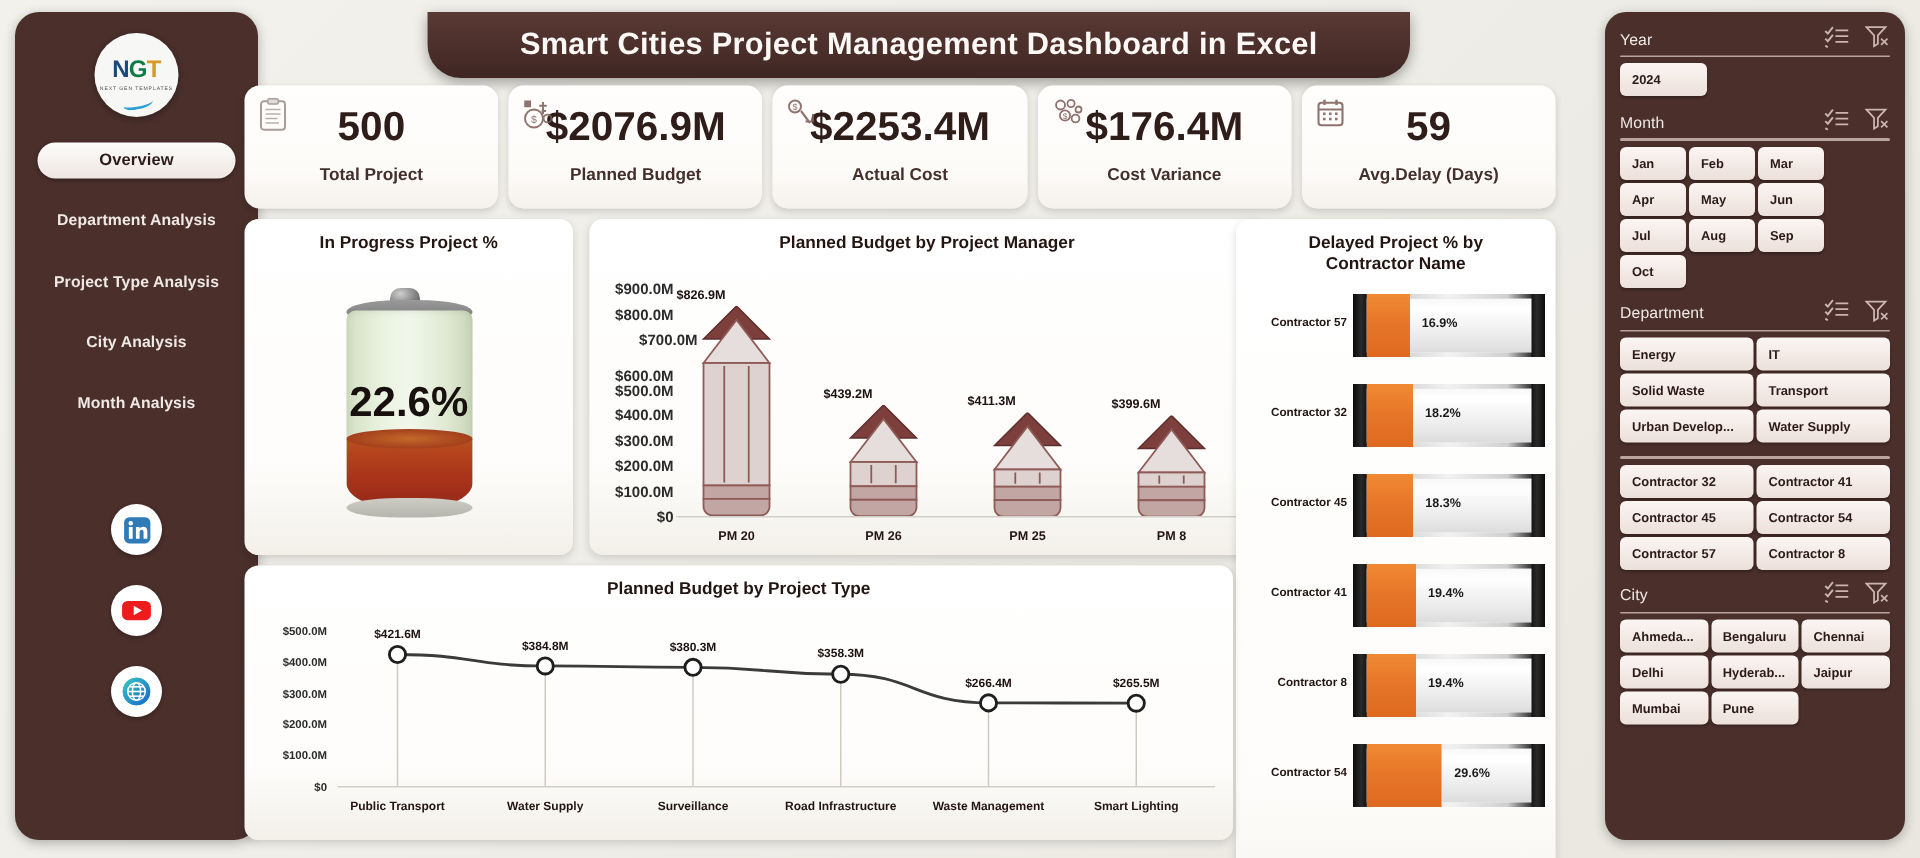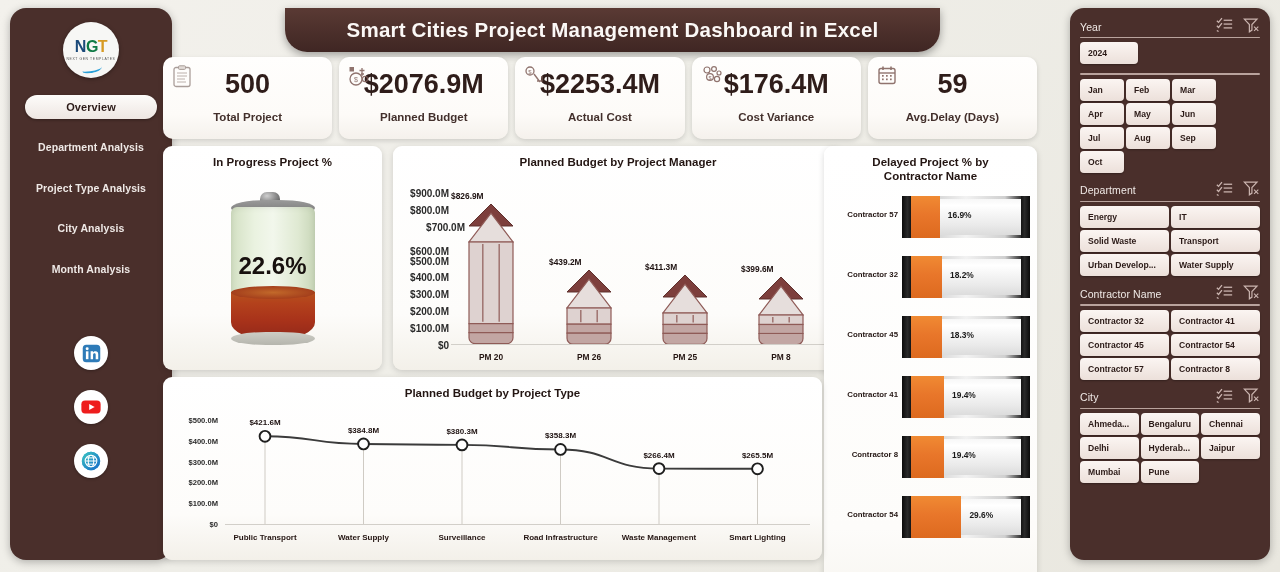--- a/index.html
+++ b/index.html
@@ -143,21 +143,21 @@
     background: radial-gradient(ellipse at 50% 50%, #c2692a, #a23c1b 75%);
     border-radius: 50%;
   }
   .bat-bottom {
     position:absolute; left:4px; top:140px; width:84px; height:13px;
     background: linear-gradient(180deg,#cdcdc6,#b5b5ad);
     border-radius: 50%/60%;
   }
   .bat-value {
     position:absolute; left:0; top:60px; width:92px; text-align:center;
-    font-size:24px; font-weight:bold; color:#17100e; z-index:5;
+    font-size:28px; font-weight:bold; color:#17100e; z-index:5;
   }
 
   
   .pc-plot { position:absolute; left:0; top:26px; width:450px; height:198px; }
   .pc-ylab {
     position:absolute; right:0; text-align:right; width:56px;
     font-size:10px; font-weight:bold; color:#2b2b2b; transform:translateY(-4px);
   }
   .pc-axis { position:absolute; left:58px; right:10px; height:1px; background:#d2cfc9; }
   .pc-cat { position:absolute; width:80px; text-align:center; font-size:8.4px; font-weight:bold; color:#241512; }
@@ -546,20 +546,42 @@
                 <line x1="18" y1="11" x2="13" y2="16"></line>
               </g>
             </svg></span>
         </div>
         <div class="sl-rule"></div>
         <div class="sl-items cols1">
           <div class="sl-item">2024</div>
         </div>
       </div>
       <div class="sl-group">
+        <div class="sl-head">
+          <span class="sl-title">Month</span>
+          <span style="margin-right:10px;"><svg width="17" height="15" viewBox="0 0 20 17">
+              <g stroke="#cbb5b0" stroke-width="1.5" fill="none">
+                <path d="M1 4l2 2 4-5"></path>
+                <path d="M1 10l2 2 4-5"></path>
+                <path d="M1 15.5l2 1.2"></path>
+              </g>
+              <g stroke="#cbb5b0" stroke-width="1.5">
+                <line x1="9" y1="3.5" x2="19" y2="3.5"></line>
+                <line x1="9" y1="8" x2="19" y2="8"></line>
+                <line x1="9" y1="12.5" x2="19" y2="12.5"></line>
+              </g>
+            </svg></span>
+          <span><svg width="17" height="16" viewBox="0 0 20 18">
+              <path d="M1.5 2h15l-6 6.5V15l-3 2V8.5z" fill="none" stroke="#cbb5b0" stroke-width="1.4"></path>
+              <g stroke="#cbb5b0" stroke-width="1.3">
+                <line x1="13" y1="11" x2="18" y2="16"></line>
+                <line x1="18" y1="11" x2="13" y2="16"></line>
+              </g>
+            </svg></span>
+        </div>
         <div class="sl-rule"></div>
         <div class="sl-items cols4">
           <div class="sl-item">Jan</div>
           <div class="sl-item">Feb</div>
           <div class="sl-item">Mar</div>
           <div class="sl-item">Apr</div>
           <div class="sl-item">May</div>
           <div class="sl-item">Jun</div>
           <div class="sl-item">Jul</div>
           <div class="sl-item">Aug</div>
@@ -594,42 +616,20 @@
         <div class="sl-items cols2">
           <div class="sl-item">Energy</div>
           <div class="sl-item">IT</div>
           <div class="sl-item">Solid Waste</div>
           <div class="sl-item">Transport</div>
           <div class="sl-item">Urban Develop...</div>
           <div class="sl-item">Water Supply</div>
         </div>
       </div>
       <div class="sl-group">
-        <div class="sl-head">
-          <span class="sl-title">Contractor Name</span>
-          <span style="margin-right:10px;"><svg width="17" height="15" viewBox="0 0 20 17">
-              <g stroke="#cbb5b0" stroke-width="1.5" fill="none">
-                <path d="M1 4l2 2 4-5"></path>
-                <path d="M1 10l2 2 4-5"></path>
-                <path d="M1 15.5l2 1.2"></path>
-              </g>
-              <g stroke="#cbb5b0" stroke-width="1.5">
-                <line x1="9" y1="3.5" x2="19" y2="3.5"></line>
-                <line x1="9" y1="8" x2="19" y2="8"></line>
-                <line x1="9" y1="12.5" x2="19" y2="12.5"></line>
-              </g>
-            </svg></span>
-          <span><svg width="17" height="16" viewBox="0 0 20 18">
-              <path d="M1.5 2h15l-6 6.5V15l-3 2V8.5z" fill="none" stroke="#cbb5b0" stroke-width="1.4"></path>
-              <g stroke="#cbb5b0" stroke-width="1.3">
-                <line x1="13" y1="11" x2="18" y2="16"></line>
-                <line x1="18" y1="11" x2="13" y2="16"></line>
-              </g>
-            </svg></span>
-        </div>
         <div class="sl-rule"></div>
         <div class="sl-items cols2">
           <div class="sl-item">Contractor 32</div>
           <div class="sl-item">Contractor 41</div>
           <div class="sl-item">Contractor 45</div>
           <div class="sl-item">Contractor 54</div>
           <div class="sl-item">Contractor 57</div>
           <div class="sl-item">Contractor 8</div>
         </div>
       </div>

